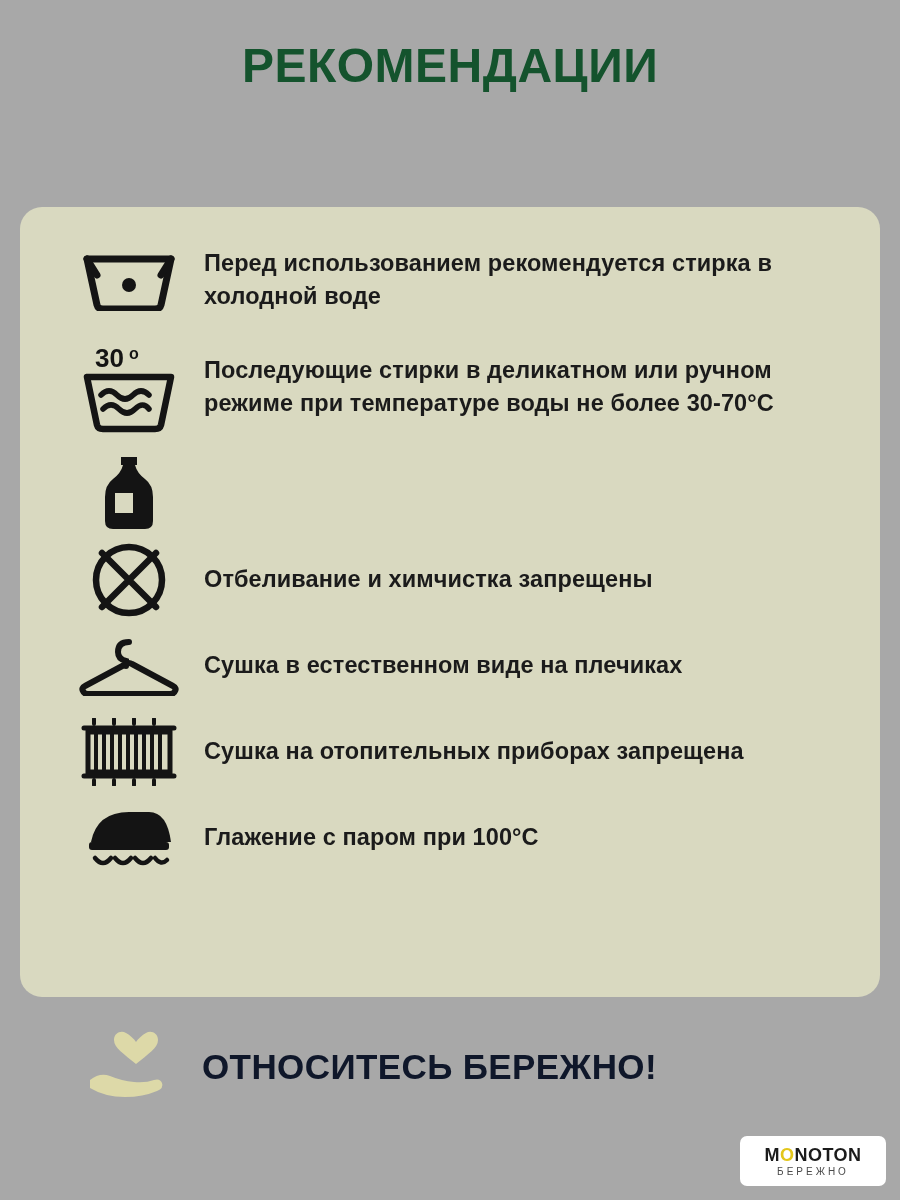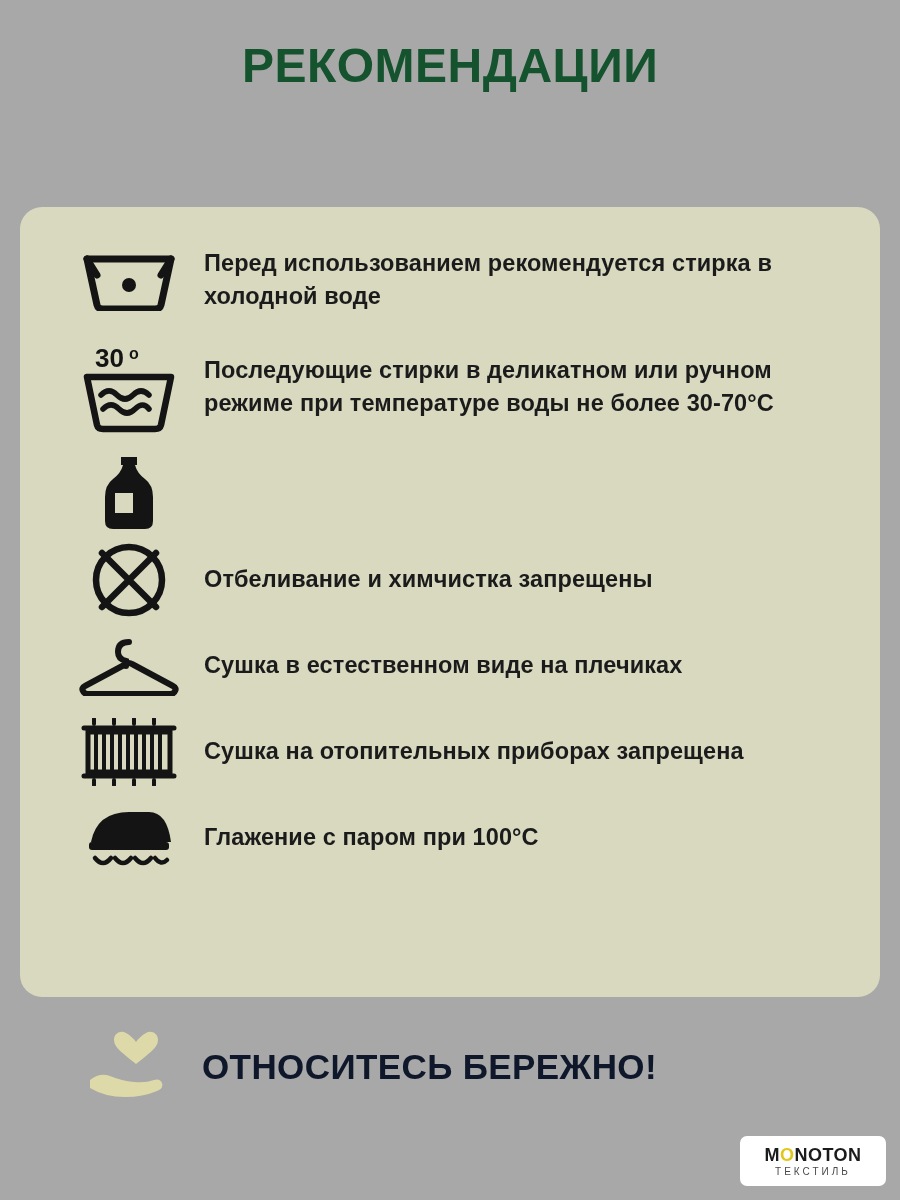--- a/index.html
+++ b/index.html
@@ -230,14 +230,14 @@
     <svg width="104" height="74" viewBox="0 0 104 74">
       <path d="M52 34 C40 24 30 18 30 10 C30 3 37 0 42 3 C46 5 50 9 52 12 C54 9 58 5 62 3 C67 0 74 3 74 10 C74 18 64 24 52 34 Z" fill="#ddd9a8"></path>
       <path d="M6 50 q10 -8 20 -4 q12 5 24 6 q12 1 20 -2 q6 -2 8 3 q2 5 -5 8 q-14 6 -32 6 q-20 0 -35 -9 Z" fill="#ddd9a8"></path>
     </svg>
   </div>
   <div class="footer-text">ОТНОСИТЕСЬ БЕРЕЖНО!</div>
 </div>
 
 <div class="logo">
   <div class="logo-main"><span>M</span><span class="accent">O</span><span>NOTON</span></div>
-  <div class="logo-sub">ТЕКСТИЛЬ</div>
+  <div class="logo-sub">БЕРЕЖНО</div>
 </div>
 
 </body></html>

